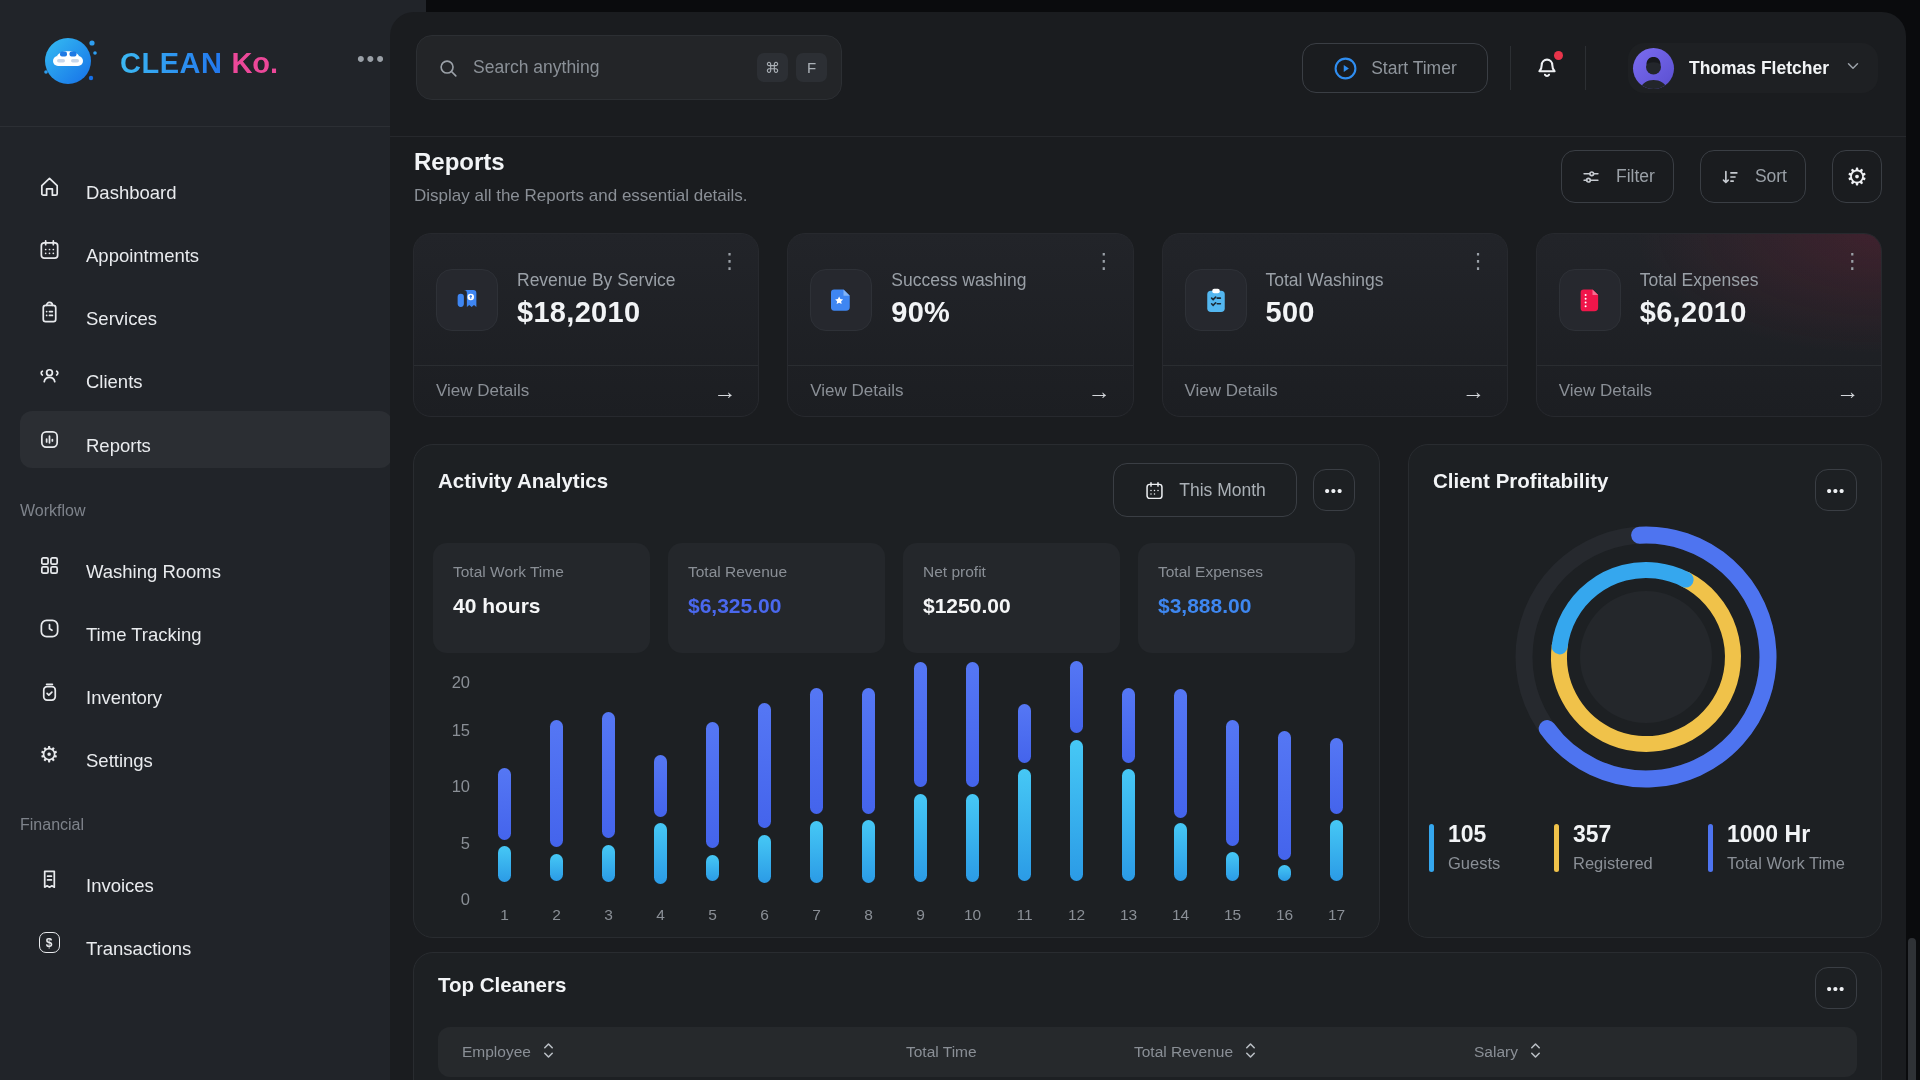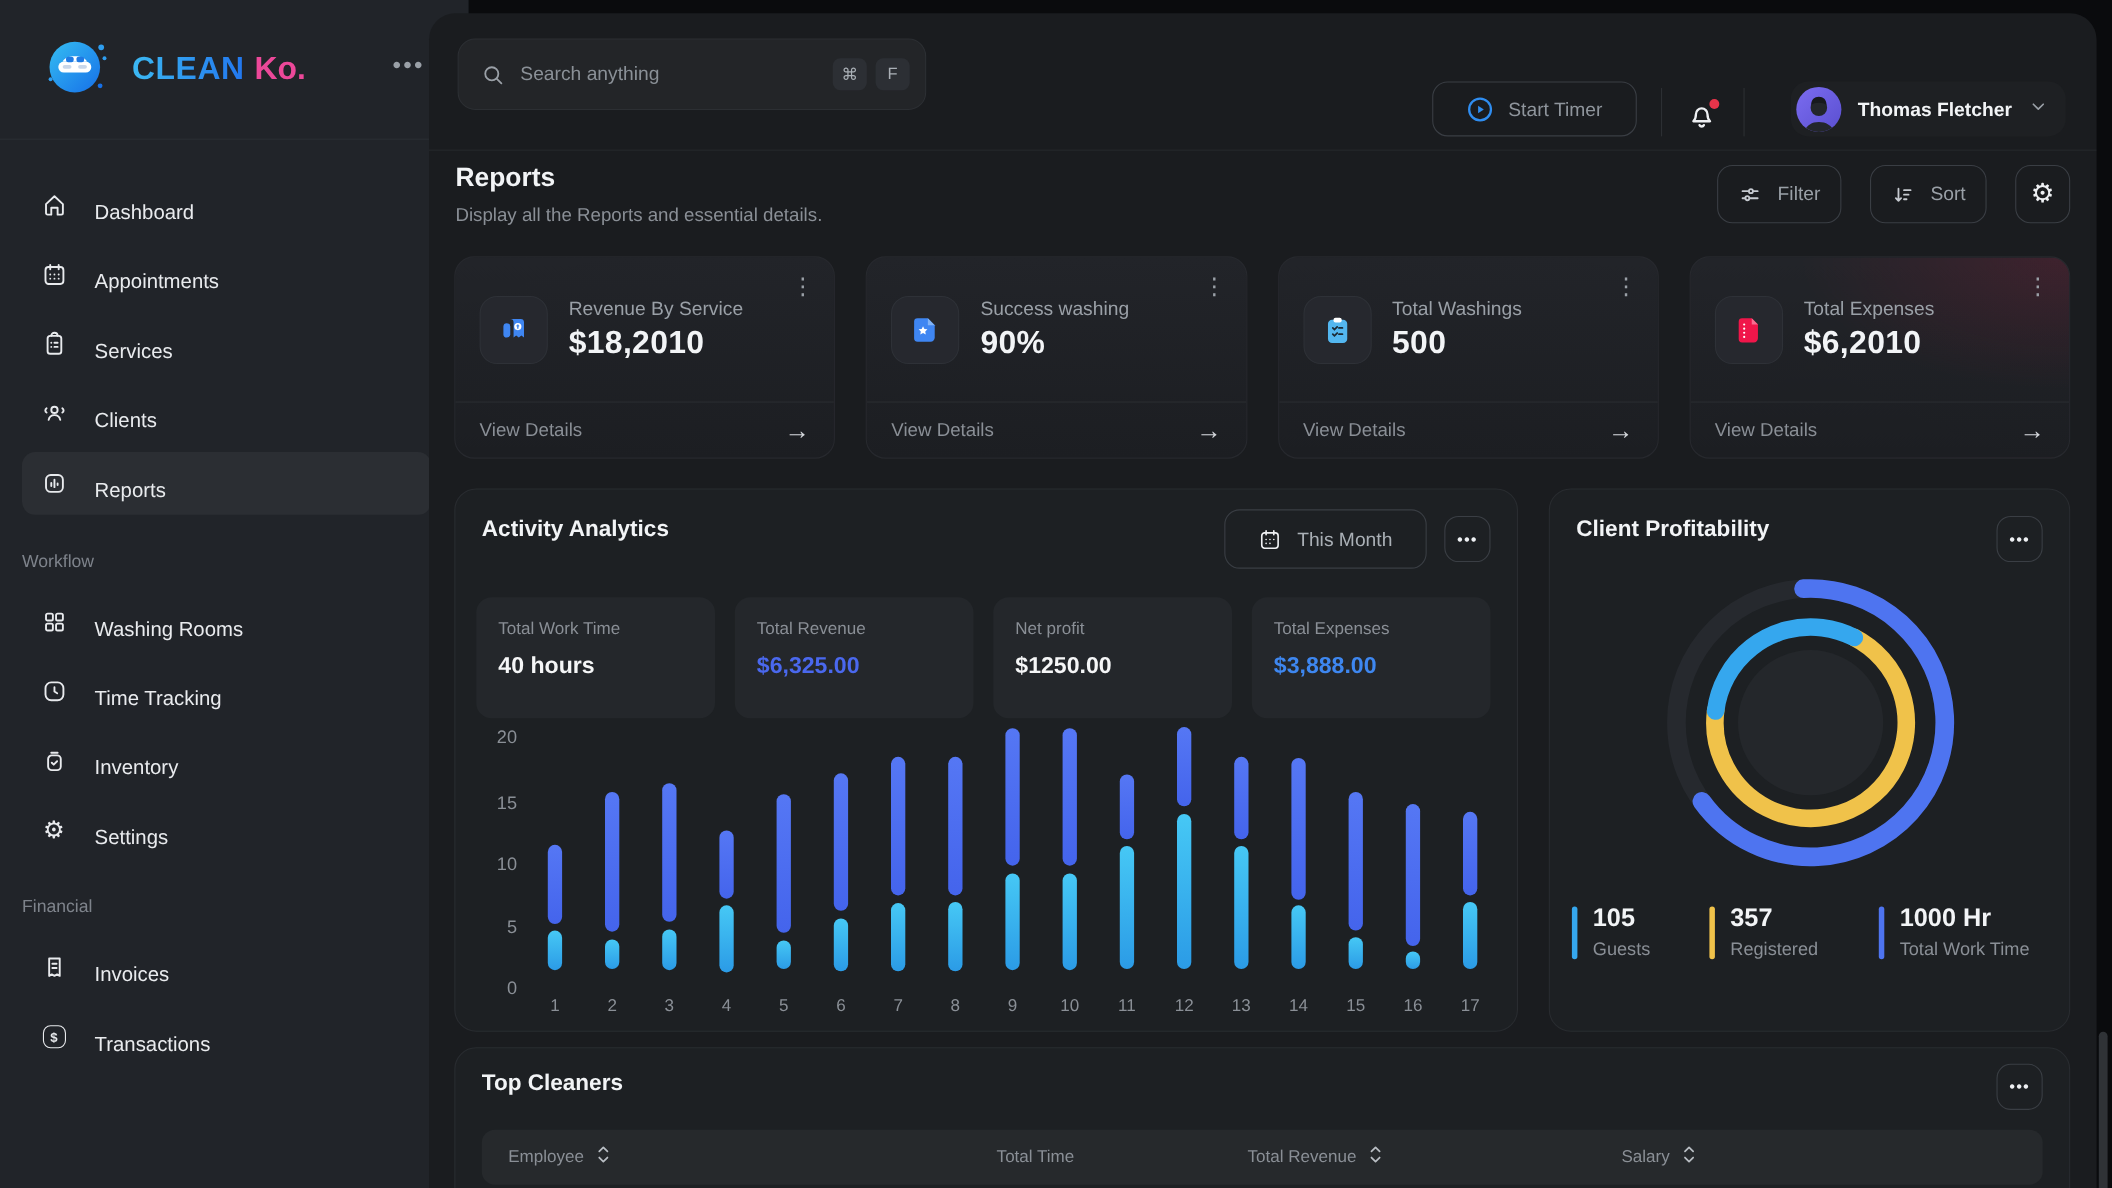--- a/index.html
+++ b/index.html
@@ -31,21 +31,21 @@
 
   
   .search-box { position:absolute; left:26px; top:23px; width:426px; height:65px; background:#232528;
     border:1px solid #2c2f33; border-radius:16px; display:flex; align-items:center; padding:0 14px 0 20px; }
   .search-box svg { stroke:#9aa0a7; fill:none; stroke-width:1.8; stroke-linecap:round; }
   .search-input { flex:1; background:transparent; border:none; outline:none; color:#cfd3d8;
     font-size:17.5px; margin-left:14px; font-family:inherit; }
   .search-input::placeholder { color:#8a9097; }
   .key { width:31px; height:29px; background:#2c2f34; border-radius:7px; color:#aab0b6; font-size:15px;
     display:flex; align-items:center; justify-content:center; margin-left:8px; }
-  .topbar-right { position:absolute; right:28px; top:0; height:112px; display:flex; align-items:flex-end; }
+  .topbar-right { position:absolute; right:28px; top:0; height:112px; display:flex; align-items:center; }
   .start-timer { width:186px; height:50px; border:1px solid #3a3e44; border-radius:14px; background:transparent;
     display:flex; align-items:center; justify-content:center; gap:13px; color:#8f959c; font-size:17.5px; cursor:pointer; }
   .vdiv { width:1px; height:44px; background:#2c2f33; margin:0 22px; }
   .bell-wrap { position:relative; width:30px; height:34px; cursor:pointer; }
   .bell-wrap svg { stroke:#eef0f3; fill:none; stroke-width:1.8; stroke-linecap:round; stroke-linejoin:round; }
   .bell-dot { position:absolute; right:0px; top:0px; width:9px; height:9px; border-radius:50%; background:#e8344a; }
   .user-pill { display:flex; align-items:center; gap:15px; background:#1e2023; border-radius:16px;
     padding:5px 16px 5px 5px; height:50px; margin-left:20px; cursor:pointer; }
   .avatar { width:41px; height:41px; border-radius:50%; background:linear-gradient(135deg,#7b6cf0,#5a4fd0);
     overflow:hidden; position:relative; }
@@ -456,21 +456,21 @@
           <div class="tile-label">Total Expenses</div>
           <div class="tile-value" style="color:#3e87f0">$3,888.00</div>
         </div>
       </div>
 
       <div class="y-axis">
           <span style="bottom: -10px;">0</span>
           <span style="bottom: 46.4px;">5</span>
           <span style="bottom: 102.8px;">10</span>
           <span style="bottom: 159.2px;">15</span>
-          <span style="bottom: 219px; text-align: right;">20</span>
+          <span style="bottom: 207px; text-align: right;">20</span>
         </div>
       <div class="plot">
           <div class="bar-col">
             <div class="seg seg-cyan" style="bottom: 16.92px; height: 36.096px;"></div>
             <div class="seg seg-blue" style="bottom: 58.656px; height: 72.192px;"></div>
             <span class="bar-x">1</span>
           </div>
           <div class="bar-col">
             <div class="seg seg-cyan" style="bottom: 18.048px; height: 27.072px;"></div>
             <div class="seg seg-blue" style="bottom: 51.888px; height: 127.464px;"></div>

